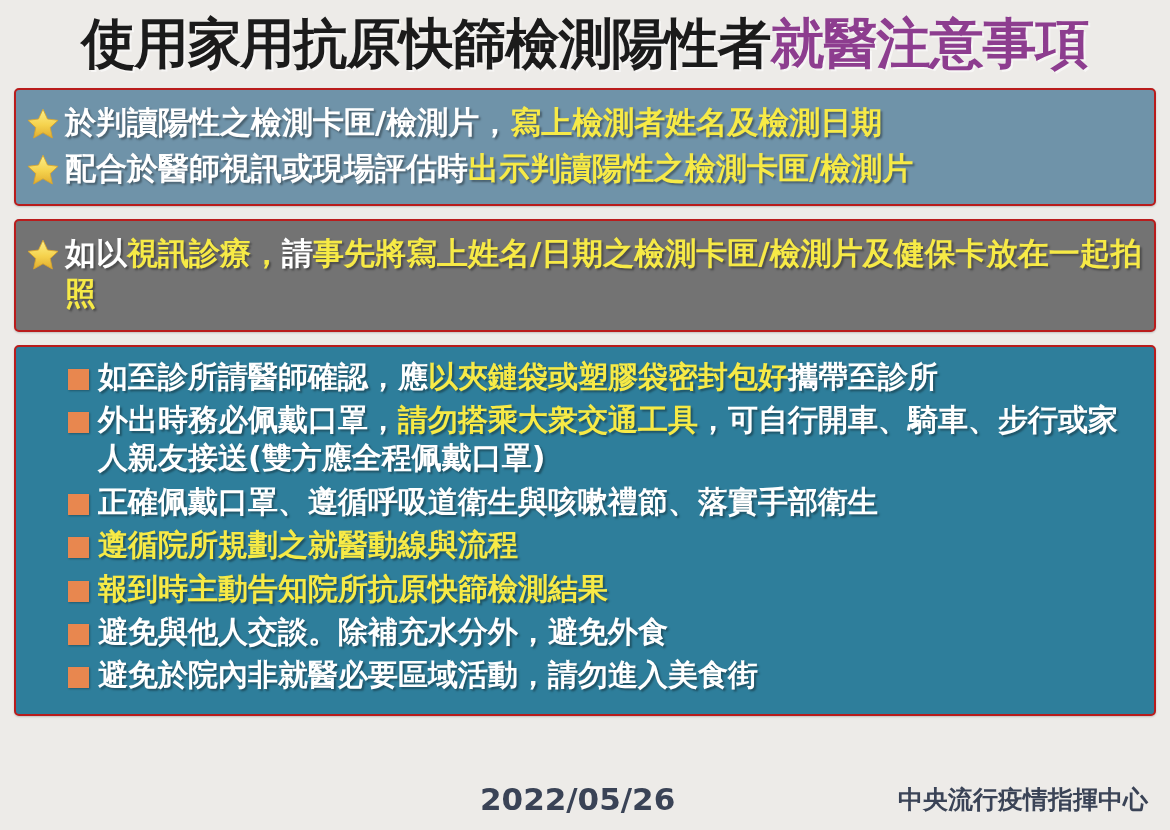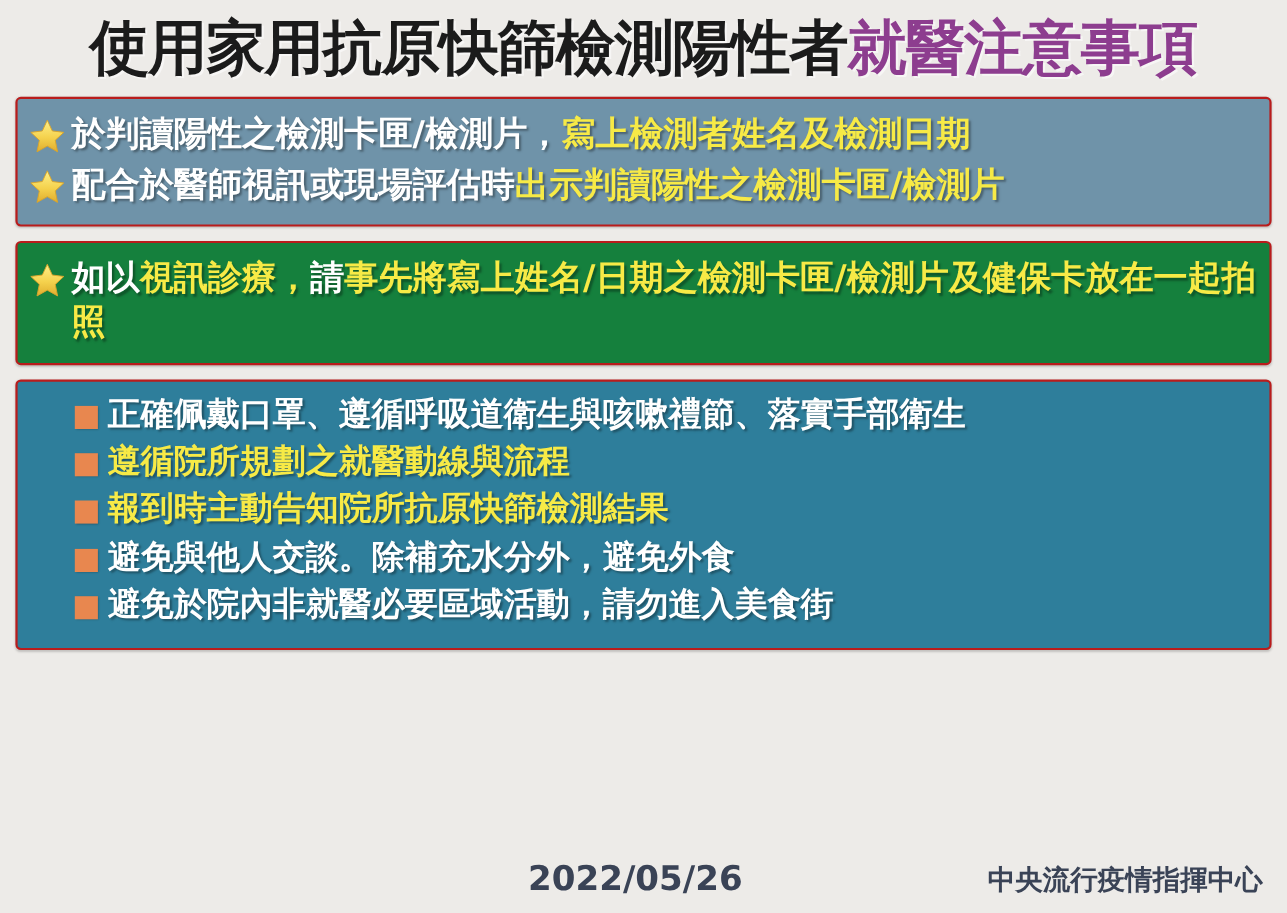--- a/index.html
+++ b/index.html
@@ -149,39 +149,47 @@
                 <stop offset="0%" stop-color="#fdf08a"></stop>
                 <stop offset="55%" stop-color="#f5d24d"></stop>
                 <stop offset="100%" stop-color="#e0ad2e"></stop>
               </linearGradient>
             </defs>
             <path d="M12 1.6l3.2 6.9 7.4.9-5.5 5.1 1.5 7.4L12 18.2 5.4 21.9l1.5-7.4L1.4 9.4l7.4-.9z" fill="url(#sg)" stroke="#d9a42a" stroke-width="0.6" stroke-linejoin="round"></path>
           </svg></span>
         <div class="row-text"><span>配合於醫師視訊或現場評估時</span><span class="hl">出示判讀陽性之檢測卡匣/檢測片</span></div>
       </div>
     </section>
-    <section class="panel panel-purple" style="background: #15803d;">
+    <section class="panel panel-purple" style="background: #737373;">
       <div class="row">
         <span class="star-icon"><svg viewBox="0 0 24 24" width="34" height="34">
             <defs>
               <linearGradient id="sg" x1="0" y1="0" x2="0" y2="1">
                 <stop offset="0%" stop-color="#fdf08a"></stop>
                 <stop offset="55%" stop-color="#f5d24d"></stop>
                 <stop offset="100%" stop-color="#e0ad2e"></stop>
               </linearGradient>
             </defs>
             <path d="M12 1.6l3.2 6.9 7.4.9-5.5 5.1 1.5 7.4L12 18.2 5.4 21.9l1.5-7.4L1.4 9.4l7.4-.9z" fill="url(#sg)" stroke="#d9a42a" stroke-width="0.6" stroke-linejoin="round"></path>
           </svg></span>
         <div class="row-text"><span>如以</span><span class="hl">視訊診療，</span><span>請</span><span class="hl">事先將寫上姓名/日期之檢測卡匣/檢測片及健保卡放在一起拍照</span></div>
       </div>
     </section>
     <section class="panel panel-teal" style="background: rgb(46, 126, 155);">
       <div class="sub-list">
         <div class="row">
           <span class="square-icon"></span>
+          <div class="row-text"><span>如至診所請醫師確認，應</span><span class="hl">以夾鏈袋或塑膠袋密封包好</span><span>攜帶至診所</span></div>
+        </div>
+        <div class="row">
+          <span class="square-icon"></span>
+          <div class="row-text"><span>外出時務必佩戴口罩，</span><span class="hl">請勿搭乘大衆交通工具</span><span>，可自行開車、騎車、步行或家人親友接送(雙方應全程佩戴口罩)</span></div>
+        </div>
+        <div class="row">
+          <span class="square-icon"></span>
           <div class="row-text"><span>正確佩戴口罩、遵循呼吸道衛生與咳嗽禮節、落實手部衛生</span></div>
         </div>
         <div class="row">
           <span class="square-icon"></span>
           <div class="row-text"><span class="hl">遵循院所規劃之就醫動線與流程</span></div>
         </div>
         <div class="row">
           <span class="square-icon"></span>
           <div class="row-text"><span class="hl">報到時主動告知院所抗原快篩檢測結果</span></div>
         </div>

